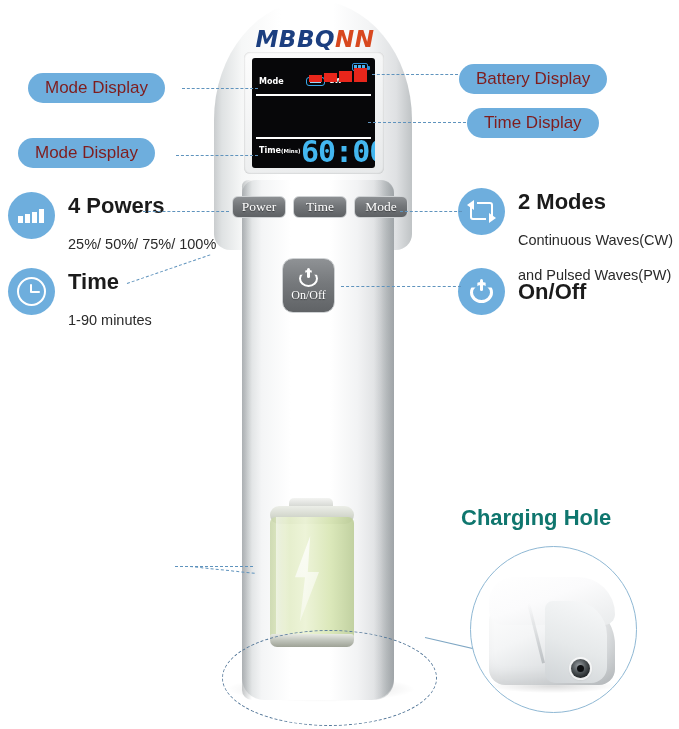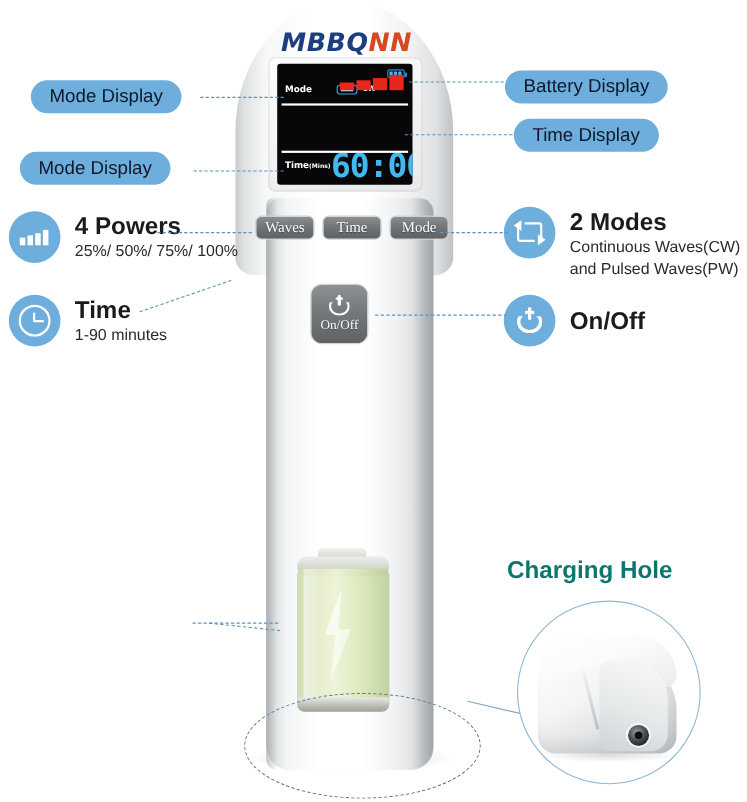--- a/index.html
+++ b/index.html
@@ -187,21 +187,21 @@
   .ellipse-link {
     position: absolute; left: 425px; top: 637px; width: 92px; height: 1px;
     background: none; border-top: 1.6px solid #7fa7c4;
     transform: rotate(13deg); transform-origin: left center;
   }
 
   
   .pill {
     position: absolute; height: 30px; padding: 0 17px;
     background: #6eaedd; border-radius: 16px;
-    color: #0f172a; font-size: 17px;
+    color: #7f1d1d; font-size: 17px;
     display: flex; align-items: center; justify-content: center;
     white-space: nowrap;
   }
   .pill-mode  { left: 28px;  top: 73px;  }
   .pill-power { left: 18px;  top: 138px; }
   .pill-batt  { left: 459px; top: 64px;  }
   .pill-time  { left: 467px; top: 108px; }
 
   
   .lead {
@@ -222,21 +222,21 @@
                  transform: rotate(6deg); transform-origin: left center; }
 
   
   .feature { position: absolute; display: flex; align-items: flex-start; gap: 13px; }
   .fcircle {
     flex: 0 0 auto; width: 47px; height: 47px; border-radius: 50%;
     background: #6eaedd; position: relative;
   }
   .ftext { padding-top: 1px; }
   .ftitle { font-size: 22px; font-weight: 700; color: #1b1b1b; line-height: 26px; white-space: nowrap; }
-  .fsub { font-size: 14.5px; color: #2a2a2a; line-height: 19px; white-space: nowrap; margin-top: 1px; }
+  .fsub { font-size: 14.5px; color: #2a2a2a; line-height: 19px; white-space: nowrap; margin-top: 16px; }
 
   .f-powers { left: 8px;  top: 192px; }
   .f-time   { left: 8px;  top: 268px; }
   .f-modes  { left: 458px; top: 188px; }
   .f-onoff  { left: 458px; top: 268px; align-items: center; }
   .f-mah    { left: 8px;  top: 552px; }
 
   
   .g-bars { position: absolute; left: 10px; top: 16px; width: 28px; height: 15px;
             display: flex; align-items: flex-end; gap: 2px; }
@@ -378,21 +378,21 @@
         <span class="pbars">
           <i style="height:7px"></i>
             <i style="height:9px"></i>
             <i style="height:11px"></i>
             <i style="height:14px"></i>
         </span>
       </div>
     </div>
 
     <div class="btn-row">
-      <div class="hw-btn">Waves</div>
+      <div class="hw-btn">Power</div>
       <div class="hw-btn">Time</div>
       <div class="hw-btn">Mode</div>
     </div>
 
     <div class="onoff-btn">
       <span class="pwr-glyph">
         <span class="ring"></span>
           <span class="bar"></span>
       </span>
       <span class="lbl">On/Off</span>

